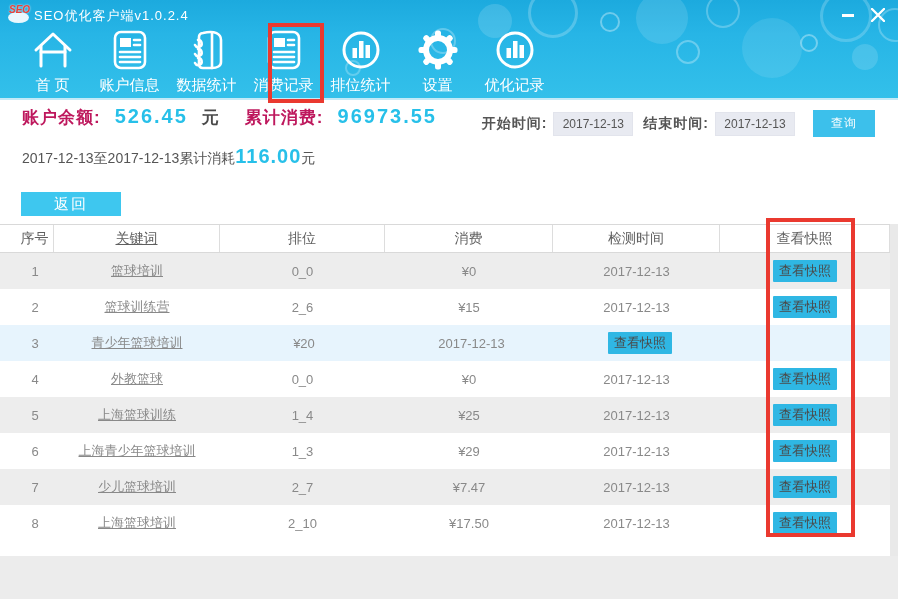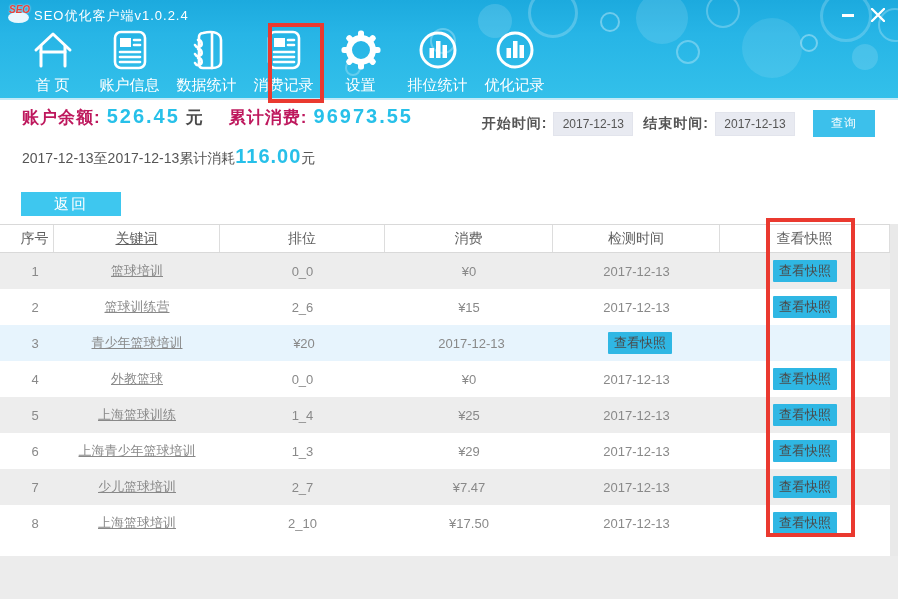--- a/index.html
+++ b/index.html
@@ -28,21 +28,21 @@
   .nav-label{color:#fff;font-size:15px;margin-top:2px;white-space:nowrap;}
 
   
   .anno{position:absolute;border:4px solid #ea392f;box-sizing:border-box;z-index:50;pointer-events:none;}
   .anno-nav{left:268px;top:23px;width:56px;height:80px;}
   .anno-col{left:766px;top:218px;width:89px;height:319px;}
 
   
   .balance-row{position:absolute;left:22px;top:105px;display:flex;align-items:baseline;white-space:nowrap;}
   .bal-label{font-size:17px;font-weight:bold;color:#be185d;letter-spacing:1px;}
-  .bal-value{font-size:20px;font-weight:bold;color:#27c0e9;letter-spacing:2px;margin:0 6px;}
+  .bal-value{font-size:20px;font-weight:bold;color:#27c0e9;letter-spacing:2px;margin:0 14px;}
   .bal-unit{font-size:17px;font-weight:bold;color:#4a4a4a;margin-right:26px;}
 
   .filter-row{position:absolute;top:110px;right:23px;display:flex;align-items:center;}
   .f-label{font-size:14px;color:#555;font-weight:bold;letter-spacing:1px;}
   .f-input{width:80px;height:24px;margin:0 10px 0 6px;background:#e8eaf1;border:1px solid #e2e4ec;
     text-align:center;font-size:12px;color:#555;font-family:"Liberation Sans",sans-serif;box-sizing:border-box;}
   .query-btn{width:62px;height:27px;margin-left:8px;background:#3cc0eb;color:#fff;border:none;
     font-size:12px;cursor:pointer;font-family:"Liberation Sans",sans-serif;letter-spacing:1px;}
 
   .summary-row{position:absolute;left:22px;top:145px;display:flex;align-items:baseline;white-space:nowrap;}
@@ -158,20 +158,31 @@
             <path d="M12 24 L32 24" stroke-linecap="round"></path>
               <path d="M12 29 L32 29" stroke-linecap="round"></path>
               <path d="M12 34 L32 34" stroke-linecap="round"></path>
           </svg>
         </div>
         <div class="nav-label">消费记录</div>
       </div>
       <div class="nav-item">
         <div class="nav-ico">
           <svg width="44" height="44" viewBox="0 0 44 44" fill="none">
+            <circle cx="22" cy="22" r="17" stroke="#fff" stroke-width="3"></circle>
+            <rect x="13.5" y="20" width="4.5" height="10" fill="#fff"></rect>
+            <rect x="20" y="13" width="4.5" height="17" fill="#fff"></rect>
+            <rect x="26.5" y="17" width="4.5" height="13" fill="#fff"></rect>
+          </svg>
+        </div>
+        <div class="nav-label">排位统计</div>
+      </div>
+      <div class="nav-item">
+        <div class="nav-ico">
+          <svg width="44" height="44" viewBox="0 0 44 44" fill="none">
             <g fill="#fff">
               <rect x="19" y="2.5" width="6" height="8" rx="2.5" transform="rotate(0 22 22)"></rect>
               <rect x="19" y="2.5" width="6" height="8" rx="2.5" transform="rotate(45 22 22)"></rect>
               <rect x="19" y="2.5" width="6" height="8" rx="2.5" transform="rotate(90 22 22)"></rect>
               <rect x="19" y="2.5" width="6" height="8" rx="2.5" transform="rotate(135 22 22)"></rect>
               <rect x="19" y="2.5" width="6" height="8" rx="2.5" transform="rotate(180 22 22)"></rect>
               <rect x="19" y="2.5" width="6" height="8" rx="2.5" transform="rotate(225 22 22)"></rect>
               <rect x="19" y="2.5" width="6" height="8" rx="2.5" transform="rotate(270 22 22)"></rect>
               <rect x="19" y="2.5" width="6" height="8" rx="2.5" transform="rotate(315 22 22)"></rect>
             </g>
@@ -182,31 +193,20 @@
       </div>
       <div class="nav-item">
         <div class="nav-ico">
           <svg width="44" height="44" viewBox="0 0 44 44" fill="none">
             <circle cx="22" cy="22" r="17" stroke="#fff" stroke-width="3"></circle>
             <rect x="13.5" y="20" width="4.5" height="10" fill="#fff"></rect>
             <rect x="20" y="13" width="4.5" height="17" fill="#fff"></rect>
             <rect x="26.5" y="17" width="4.5" height="13" fill="#fff"></rect>
           </svg>
         </div>
-        <div class="nav-label">排位统计</div>
-      </div>
-      <div class="nav-item">
-        <div class="nav-ico">
-          <svg width="44" height="44" viewBox="0 0 44 44" fill="none">
-            <circle cx="22" cy="22" r="17" stroke="#fff" stroke-width="3"></circle>
-            <rect x="13.5" y="20" width="4.5" height="10" fill="#fff"></rect>
-            <rect x="20" y="13" width="4.5" height="17" fill="#fff"></rect>
-            <rect x="26.5" y="17" width="4.5" height="13" fill="#fff"></rect>
-          </svg>
-        </div>
         <div class="nav-label">优化记录</div>
       </div>
     </div>
   </div>
 
   <div class="balance-row">
     <span class="bal-label">账户余额:</span>
     <span class="bal-value">526.45</span>
     <span class="bal-unit">元</span>
     <span class="bal-label">累计消费:</span>

